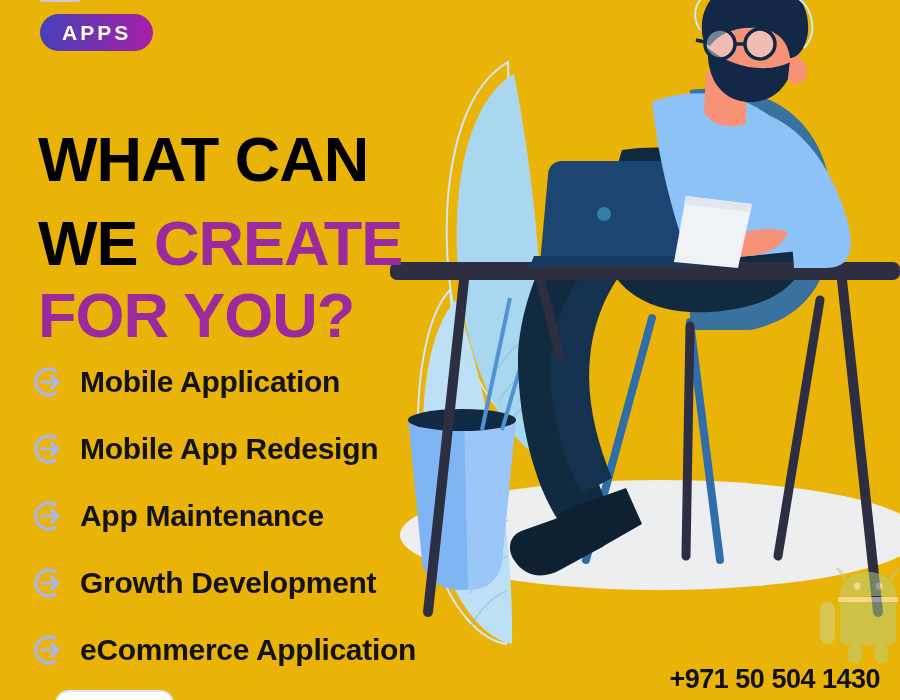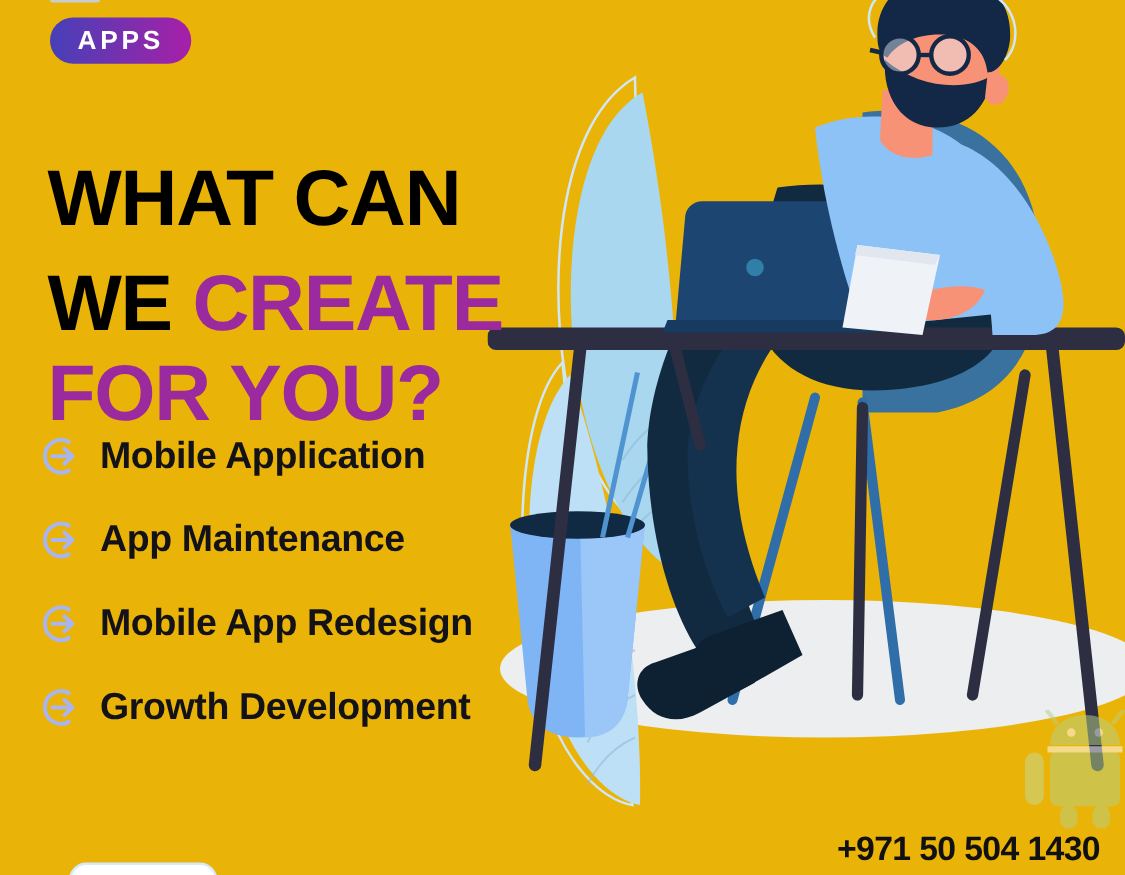--- a/index.html
+++ b/index.html
@@ -40,21 +40,21 @@
     font-weight:900;font-size:63px;line-height:0.95;
     letter-spacing:-1px;color:#000;
   }
   .headline .ln{display:block;white-space:nowrap;}
   .headline .ln.l2{margin-top:24px;}
   .headline .ln.l3{margin-top:12px;}
   .pp{color:#9B2A9E;}
 
   
   .list{position:absolute;left:32px;top:348px;width:470px;}
-  .item{display:flex;align-items:flex-start;height:67px;}
+  .item{display:flex;align-items:center;height:67px;}
   .item .ico{width:34px;height:34px;flex:0 0 34px;margin-right:14px;}
   .item .ico svg{display:block;}
   .item .lbl{
     font-size:30px;font-weight:700;color:#121218;letter-spacing:-0.3px;
     white-space:nowrap;
   }
 
   
   .tagline{
     position:absolute;left:330px;top:681px;
@@ -201,39 +201,49 @@
       <span class="lbl">Mobile Application</span>
     </li>
     <li class="item">
       <span class="ico">
         <svg width="34" height="34" viewBox="0 0 34 34" xmlns="http://www.w3.org/2000/svg">
           <path d="M23 5.5 A 13 13 0 1 0 23 28.5" fill="none" stroke="#a9b5ee" stroke-width="3.2" stroke-linecap="round"></path>
           <path d="M10 17 H 25" stroke="#a9b5ee" stroke-width="3.2" stroke-linecap="round"></path>
           <path d="M19.5 11 L 26 17 L 19.5 23" fill="none" stroke="#a9b5ee" stroke-width="3.2" stroke-linecap="round" stroke-linejoin="round"></path>
         </svg>
       </span>
+      <span class="lbl">Mobile App Redesign</span>
+    </li>
+    <li class="item">
+      <span class="ico">
+        <svg width="34" height="34" viewBox="0 0 34 34" xmlns="http://www.w3.org/2000/svg">
+          <path d="M23 5.5 A 13 13 0 1 0 23 28.5" fill="none" stroke="#a9b5ee" stroke-width="3.2" stroke-linecap="round"></path>
+          <path d="M10 17 H 25" stroke="#a9b5ee" stroke-width="3.2" stroke-linecap="round"></path>
+          <path d="M19.5 11 L 26 17 L 19.5 23" fill="none" stroke="#a9b5ee" stroke-width="3.2" stroke-linecap="round" stroke-linejoin="round"></path>
+        </svg>
+      </span>
       <span class="lbl">App Maintenance</span>
     </li>
     <li class="item">
       <span class="ico">
         <svg width="34" height="34" viewBox="0 0 34 34" xmlns="http://www.w3.org/2000/svg">
           <path d="M23 5.5 A 13 13 0 1 0 23 28.5" fill="none" stroke="#a9b5ee" stroke-width="3.2" stroke-linecap="round"></path>
           <path d="M10 17 H 25" stroke="#a9b5ee" stroke-width="3.2" stroke-linecap="round"></path>
           <path d="M19.5 11 L 26 17 L 19.5 23" fill="none" stroke="#a9b5ee" stroke-width="3.2" stroke-linecap="round" stroke-linejoin="round"></path>
         </svg>
       </span>
-      <span class="lbl">Mobile App Redesign</span>
-    </li>
-    <li class="item">
-      <span class="ico">
-        <svg width="34" height="34" viewBox="0 0 34 34" xmlns="http://www.w3.org/2000/svg">
-          <path d="M23 5.5 A 13 13 0 1 0 23 28.5" fill="none" stroke="#a9b5ee" stroke-width="3.2" stroke-linecap="round"></path>
-          <path d="M10 17 H 25" stroke="#a9b5ee" stroke-width="3.2" stroke-linecap="round"></path>
-          <path d="M19.5 11 L 26 17 L 19.5 23" fill="none" stroke="#a9b5ee" stroke-width="3.2" stroke-linecap="round" stroke-linejoin="round"></path>
-        </svg>
-      </span>
       <span class="lbl">Growth Development</span>
     </li>
+    <li class="item">
+      <span class="ico">
+        <svg width="34" height="34" viewBox="0 0 34 34" xmlns="http://www.w3.org/2000/svg">
+          <path d="M23 5.5 A 13 13 0 1 0 23 28.5" fill="none" stroke="#a9b5ee" stroke-width="3.2" stroke-linecap="round"></path>
+          <path d="M10 17 H 25" stroke="#a9b5ee" stroke-width="3.2" stroke-linecap="round"></path>
+          <path d="M19.5 11 L 26 17 L 19.5 23" fill="none" stroke="#a9b5ee" stroke-width="3.2" stroke-linecap="round" stroke-linejoin="round"></path>
+        </svg>
+      </span>
+      <span class="lbl">eCommerce Application</span>
+    </li>
   </ul>
 
   <div class="phone">+971 50 504 1430</div>
 
 </div>
 
 </body></html>

